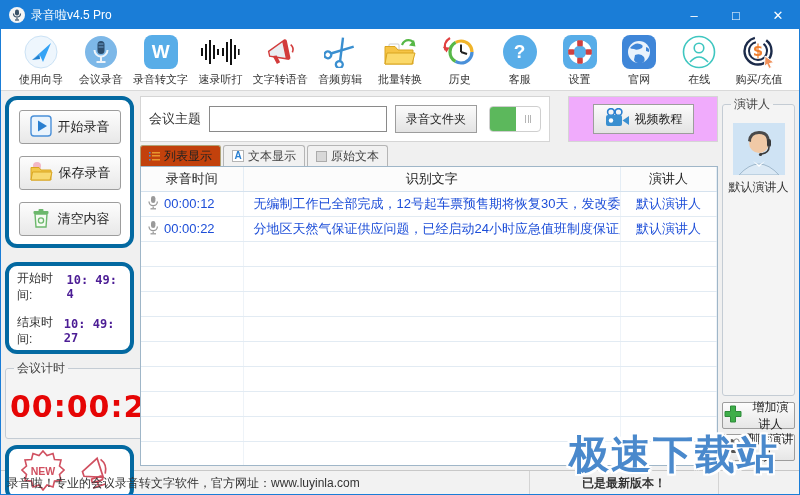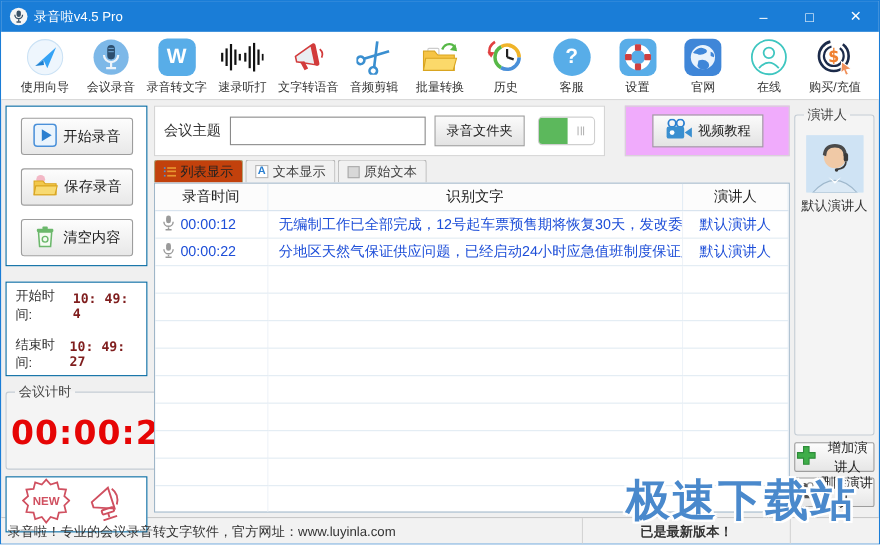--- a/index.html
+++ b/index.html
@@ -18,27 +18,27 @@
   .tb-item { display:flex; flex-direction:column; align-items:center; width:62px; }
   .tb-icon { height:38px; display:flex; align-items:center; justify-content:center; }
   .tb-label { font-size:11px; color:#333; white-space:nowrap; margin-top:1px; }
   .sq-icon { width:34px; height:34px; border-radius:8px; background:#58ade8; color:#fff; display:flex; align-items:center; justify-content:center; font-weight:bold; font-size:19px; }
 
   
   .body { display:flex; height:379px; }
 
   
   .sidebar { width:137px; padding:5px 4px 4px 4px; display:flex; flex-direction:column; }
-  .side-panel { background:#fff; border:1px solid #0369a1; border-radius:0; }
+  .side-panel { background:#fff; border:4px solid #0369a1; border-radius:12px; }
   .btn-panel { padding:10px 0 8px 0; display:flex; flex-direction:column; align-items:center; gap:12px; margin-bottom:14px; }
   .side-btn { width:102px; height:34px; border:1px solid #9d9d9d; border-radius:3px; background:linear-gradient(#fdfdfd,#e8e8e8); display:flex; align-items:center; justify-content:center; gap:6px; font-size:13px; color:#222; }
   .times-panel { padding:0 6px; margin-bottom:6px; }
   .time-row { display:flex; align-items:center; font-size:12px; margin:4px 0 10px 2px; }
   .time-label { color:#333; }
-  .time-val { color:#7f1d1d; font-family:"DejaVu Sans Mono",monospace; font-weight:bold; margin-left:4px; font-size:12px; }
+  .time-val { color:#4c1d95; font-family:"DejaVu Sans Mono",monospace; font-weight:bold; margin-left:4px; font-size:12px; }
   fieldset.grp { border:1px solid #c4ccd4; border-radius:3px; background:#f4f4f4; padding:4px; }
   fieldset.grp legend { font-size:12px; color:#444; padding:0 3px; margin-left:4px; }
   .timer-box { margin-bottom:6px; }
   .timer-val { color:#e60505; font-weight:bold; font-size:30px; text-align:center; letter-spacing:1px; padding:8px 0 10px 0; font-family:"DejaVu Sans",sans-serif; }
   .promo-panel { margin-top:auto; height:64px; display:flex; align-items:center; justify-content:space-evenly; }
 
   
   .main { flex:1; padding:5px 2px 4px 2px; display:flex; flex-direction:column; }
   .topic-row { display:flex; gap:18px; height:46px; margin-bottom:3px; }
   .topic-panel { flex:1; background:#fff; border:1px solid #d5d5d5; display:flex; align-items:center; padding:0 8px; gap:8px; }

